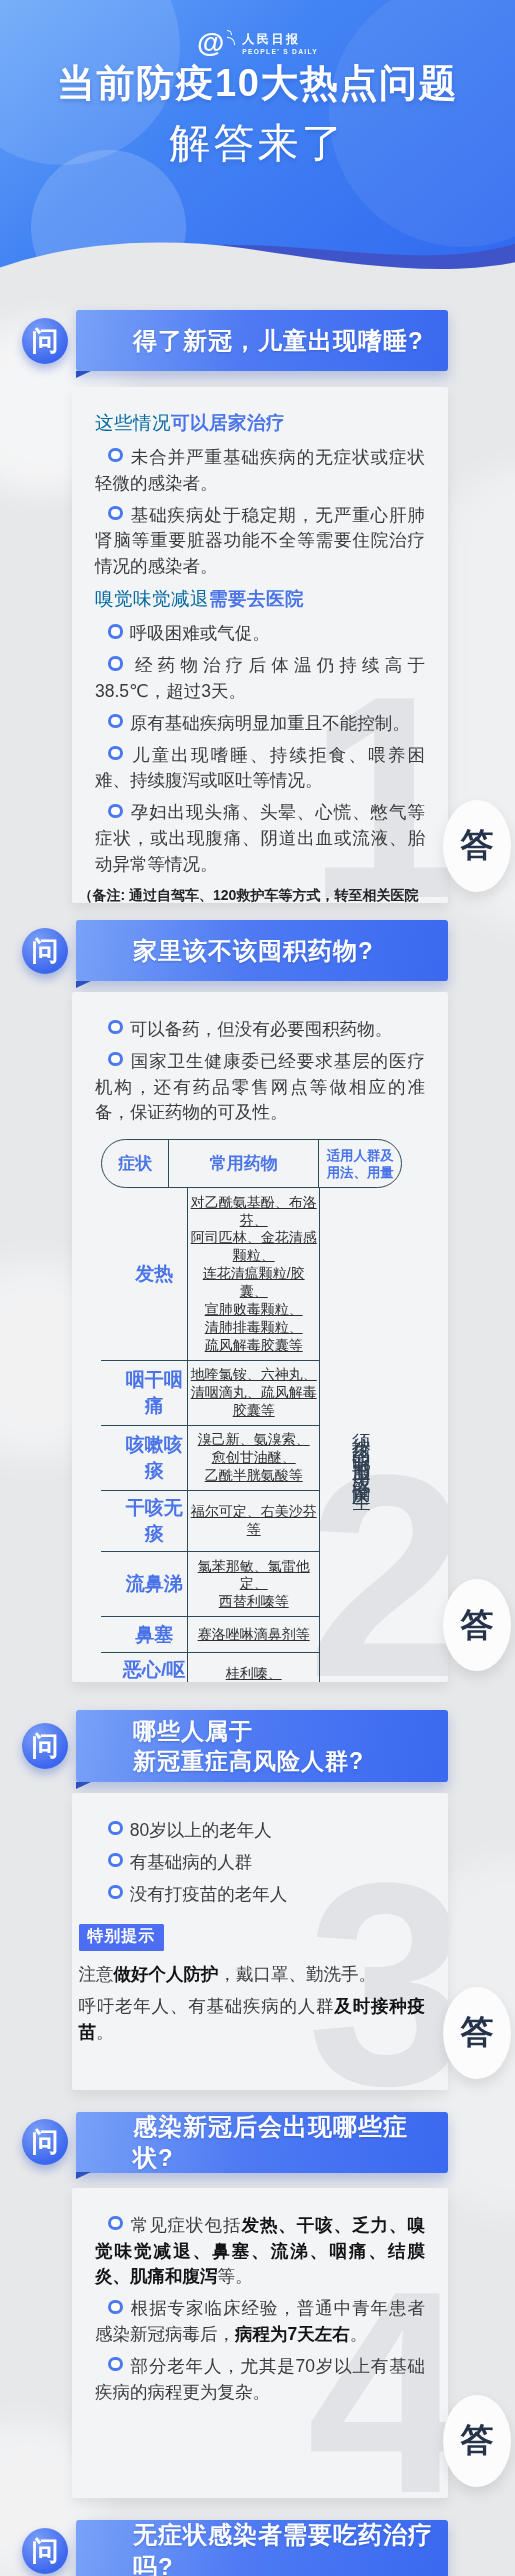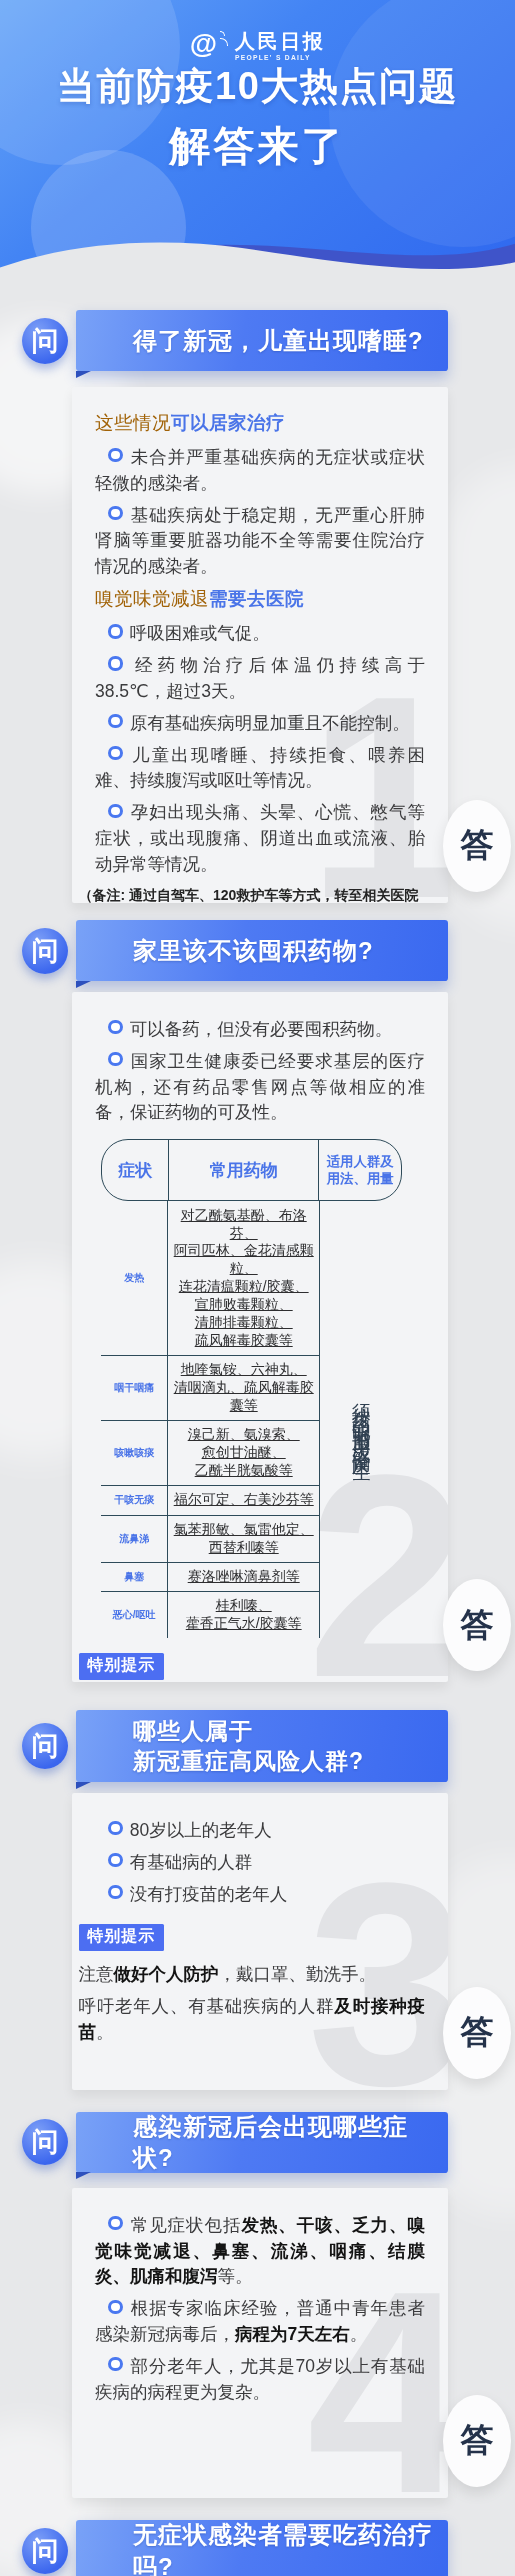--- a/index.html
+++ b/index.html
@@ -27,24 +27,24 @@
   .hb1{left:-57px;top:-72px;width:237px;height:237px;background:rgba(255,255,255,.12);}
   .hb2{left:31px;bottom:-20.6px;width:155px;height:155px;background:rgba(255,255,255,.16);}
   .hb3{right:-82px;top:-20.6px;width:268px;height:268px;background:rgba(255,255,255,.07);}
   .logo{position:relative;margin-top:30px;display:flex;justify-content:center;align-items:center;gap:7.2px;color:#fff;}
   .logo-at{font-size:28px;font-weight:800;line-height:1;position:relative;top:-1px;}
   .logo-arcs{display:flex;flex-direction:column;gap:2.1px;margin-left:-4.1px;margin-top:-13.4px;}
   .arc{border:1.5px solid #fff;border-left:none;border-bottom:none;border-radius:0 7.2px 0 0;}
   .arc1{width:4.1px;height:4.1px;}
   .arc2{width:6.7px;height:6.7px;}
   .logo-txt{display:flex;flex-direction:column;align-items:flex-start;}
-  .logo-cn{font-size:20px;font-weight:900;letter-spacing:2.6px;line-height:1.1;}
+  .logo-cn{font-size:12px;font-weight:900;letter-spacing:2.6px;line-height:1.1;}
   .logo-en{font-size:6.7px;font-weight:700;letter-spacing:1.3px;margin-top:1.5px;opacity:.95;}
   .h-title1{position:relative;text-align:center;color:#fff;font-size:38px;font-weight:900;letter-spacing:1.5px;text-shadow:0 2.1px 4.1px rgba(25,62,160,.30);}
-  .h-title2{position:relative;margin-top:7.2px;text-align:center;color:#fff;font-size:41px;font-weight:700;letter-spacing:3.1px;text-shadow:0 2.1px 4.1px rgba(25,62,160,.30);}
+  .h-title2{position:relative;margin-top:7.2px;text-align:center;color:#fff;font-size:41px;font-weight:400;letter-spacing:3.1px;text-shadow:0 2.1px 4.1px rgba(25,62,160,.30);}
   .hwave{position:absolute;left:0;bottom:0;width:515px;height:67px;}
 
   
   .section{position:relative;z-index:1;}
   .qbar{
     position:relative;margin-left:76px;width:372px;height:61px;box-sizing:border-box;
     border-radius:3.1px;padding-left:57px;display:flex;flex-direction:column;justify-content:center;
     background:linear-gradient(100deg,#79a2f7 0%,#4e7af3 45%,#3a69f0 100%);
     box-shadow:0 6.2px 12.4px rgba(47,86,192,.28);
   }
@@ -82,41 +82,41 @@
     color:#24324a;font-size:33px;font-weight:700;
     font-family:"Liberation Serif","DejaVu Serif",serif;
   }
 
   
   .subheading{font-size:18.5px;margin:4.1px 0 10.3px;color:#4a74e8;letter-spacing:0.5px;}
   .bullet{margin:6.2px 0;font-size:17.5px;line-height:1.47;color:#3b3b3d;text-indent:13.4px;text-align:justify;}
   .ring{display:inline-block;width:8.2px;height:8.2px;border:3.1px solid #4a78f0;border-radius:50%;background:#fff;margin-right:7.2px;vertical-align:0.5px;}
   .run{color:inherit;}
   .rb{font-weight:900;color:#141414;}
-  .rblue{color:#a16207;}
+  .rblue{color:#0369a1;}
   .rblue.rb{color:#4a74e8;font-weight:900;}
   .note{margin:9.3px 0 0 -16.5px;font-size:14px;font-weight:800;color:#242424;letter-spacing:0;}
   .tip-badge{display:inline-block;margin:10.3px 0 3.1px -16.5px;background:#4c6ef2;color:#fff;font-size:16px;font-weight:800;padding:2.6px 8.8px 4.1px;border-radius:1.5px;letter-spacing:1px;}
   .tip-para{margin:7.2px 0 0 -16.5px;font-size:17.5px;line-height:1.45;color:#3b3b3d;text-align:justify;}
 
   
   .med-table{margin:13.4px 0 4.1px 6.2px;width:301px;color:#2e2e30;}
   .mt-header{
-    display:flex;height:62px;box-sizing:border-box;align-items:stretch;
+    display:flex;height:49px;box-sizing:border-box;align-items:stretch;
     border:1.8px solid #2d4a59;border-radius:27px;overflow:hidden;background:transparent;
   }
   .mt-hc{display:flex;align-items:center;justify-content:center;font-weight:800;color:#4a74e8;text-align:center;}
   .mt-h1{width:66px;font-size:17px;}
   .mt-h2{flex:1;font-size:17px;border-left:1.5px solid #2d4a59;}
   .mt-h3{width:82px;font-size:13.4px;border-left:1.5px solid #2d4a59;white-space:pre-line;line-height:1.3;}
   .mt-body{display:flex;align-items:stretch;}
   .mt-left{width:218px;}
   .mt-row{display:flex;border-bottom:1.5px solid #2d4a59;}
   .mt-row:last-child{border-bottom:none;}
-  .mt-label{width:66px;display:flex;align-items:center;justify-content:center;color:#4a74e8;font-weight:800;font-size:10px;text-align:center;padding:4.1px 0;}
+  .mt-label{width:66px;display:flex;align-items:center;justify-content:center;color:#4a74e8;font-weight:800;font-size:19px;text-align:center;padding:4.1px 0;margin-left:20px;}
   .mt-drugs{flex:1;border-left:1.5px solid #2d4a59;display:flex;align-items:center;justify-content:center;text-align:center;font-size:14px;line-height:1.28;padding:5.2px 2.1px;white-space:pre-line;text-decoration:underline;}
   .mt-right{width:82px;border-left:1.5px solid #2d4a59;display:flex;align-items:center;justify-content:center;}
   .mt-vtext{writing-mode:vertical-rl;text-orientation:upright;font-size:18.5px;letter-spacing:4.6px;color:#2f3f50;font-weight:500;font-family:"Liberation Serif","DejaVu Serif",serif;}
 </style>
 </head>
 <body>
 
 <div class="bg-blob bg-b1"></div>
 <div class="bg-blob bg-b2"></div>
 <div class="bg-blob bg-b3"></div>

